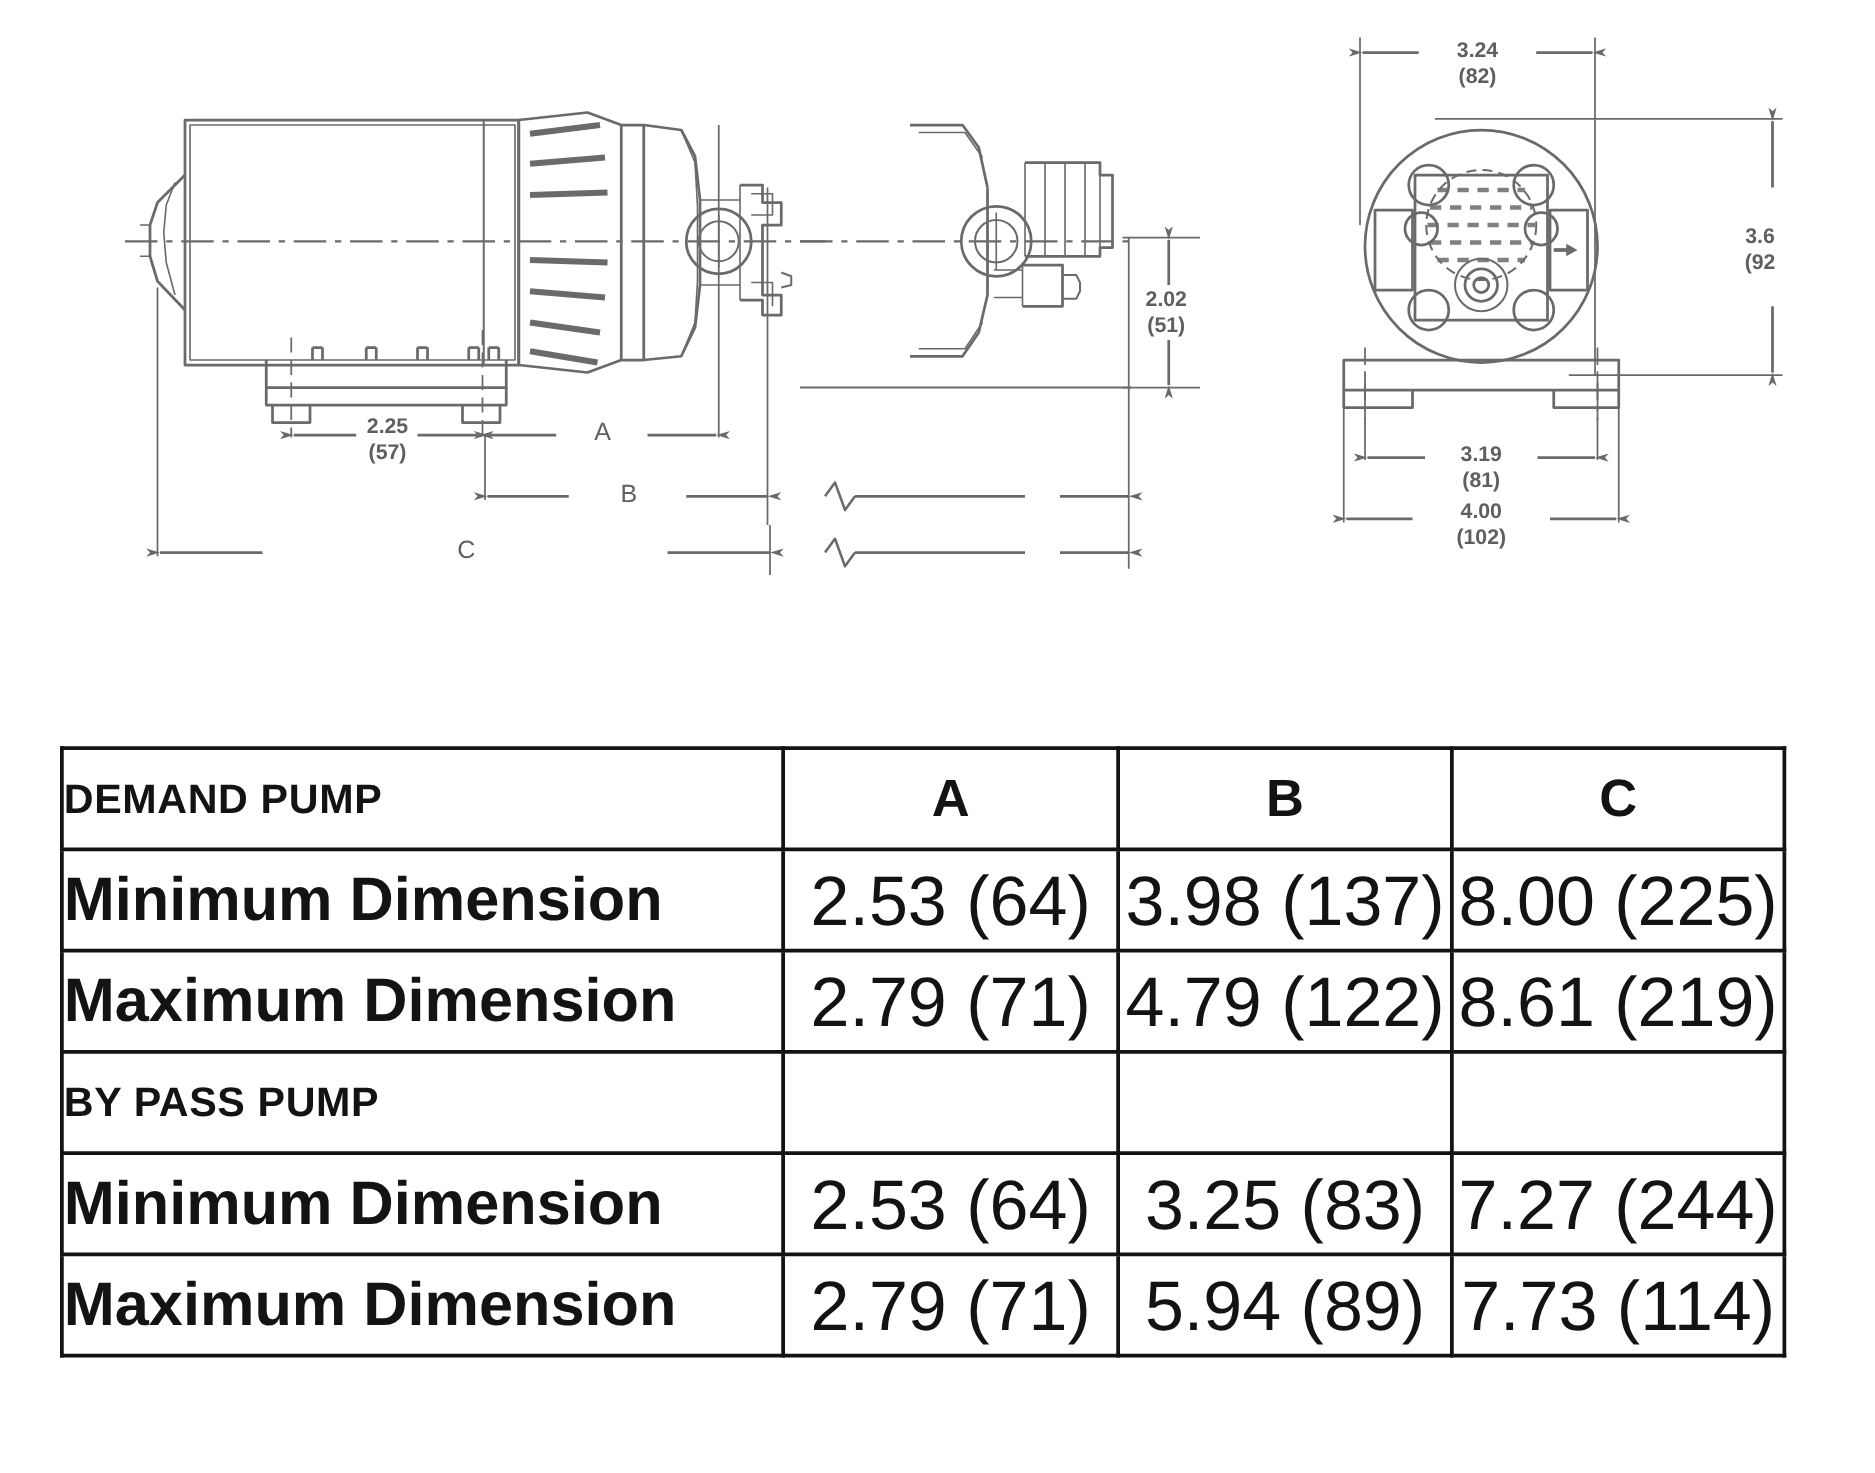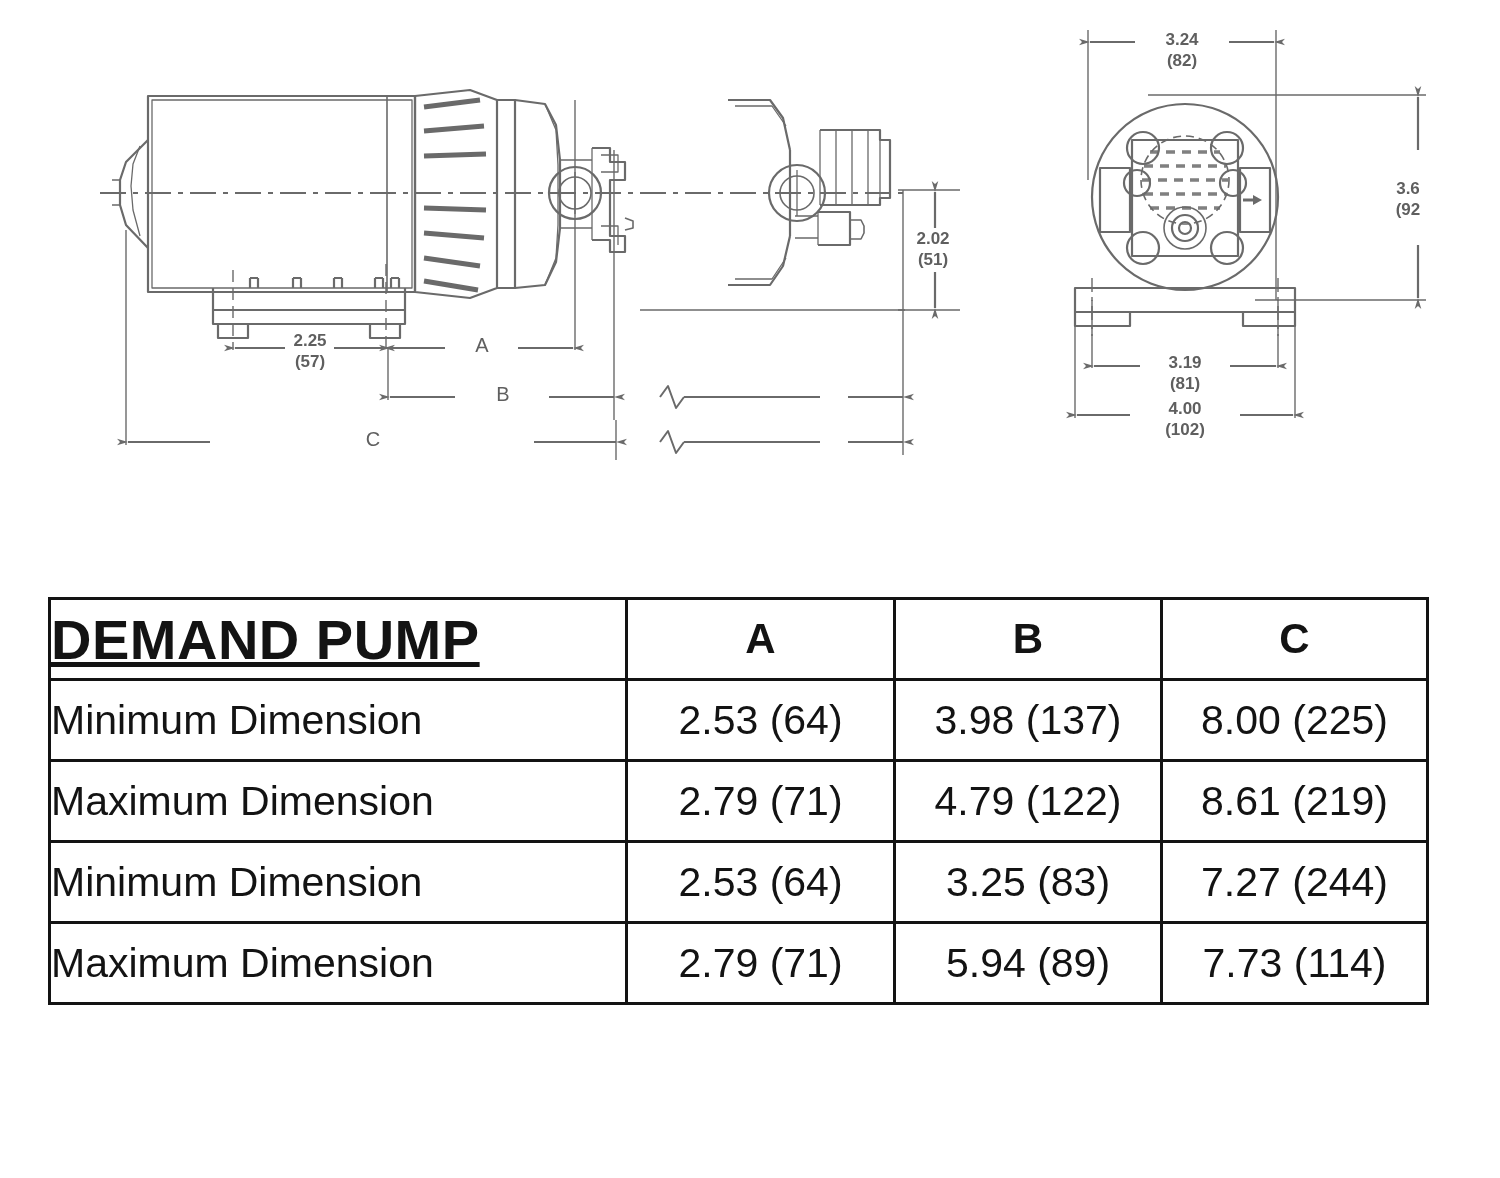--- a/index.html
+++ b/index.html
@@ -63,40 +63,39 @@
     vertical-align: middle;
     color: #131313;
   }
   col.c-label { width: 577px; }
   col.c-a     { width: 268px; }
   col.c-b     { width: 267px; }
   col.c-c     { width: 266px; }
 
   td.label-cell {
     padding-left: 16px;
-    font-size: 41px;
-    font-weight: normal;
+    font-size: 49px;
+    font-weight: bold;
     white-space: nowrap;
   }
   td.section-cell {
     padding-left: 16px;
-    font-size: 56px;
+    font-size: 33px;
     font-weight: bold;
     letter-spacing: 0.5px;
     white-space: nowrap;
-    text-decoration: underline;
   }
   td.head-letter {
     text-align: center;
     font-size: 42px;
     font-weight: bold;
   }
   td.val-cell {
     text-align: center;
-    font-size: 41px;
+    font-size: 56px;
     white-space: nowrap;
   }
   td.empty-cell { }
 </style>
 </head>
 <body>
 
 <div id="drawing-area">
   <svg id="drawing-svg" width="1500" height="560" viewBox="0 0 1500 560">
     <defs>
@@ -354,20 +353,26 @@
         <td class="val-cell">3.98 (137)</td>
         <td class="val-cell">8.00 (225)</td>
       </tr>
       <tr>
         <td class="label-cell">Maximum Dimension</td>
         <td class="val-cell">2.79 (71)</td>
         <td class="val-cell">4.79 (122)</td>
         <td class="val-cell">8.61 (219)</td>
       </tr>
       <tr>
+        <td class="section-cell">BY PASS PUMP</td>
+        <td class="empty-cell"></td>
+        <td class="empty-cell"></td>
+        <td class="empty-cell"></td>
+      </tr>
+      <tr>
         <td class="label-cell">Minimum Dimension</td>
         <td class="val-cell">2.53 (64)</td>
         <td class="val-cell">3.25 (83)</td>
         <td class="val-cell">7.27 (244)</td>
       </tr>
       <tr>
         <td class="label-cell">Maximum Dimension</td>
         <td class="val-cell">2.79 (71)</td>
         <td class="val-cell">5.94 (89)</td>
         <td class="val-cell">7.73 (114)</td>

